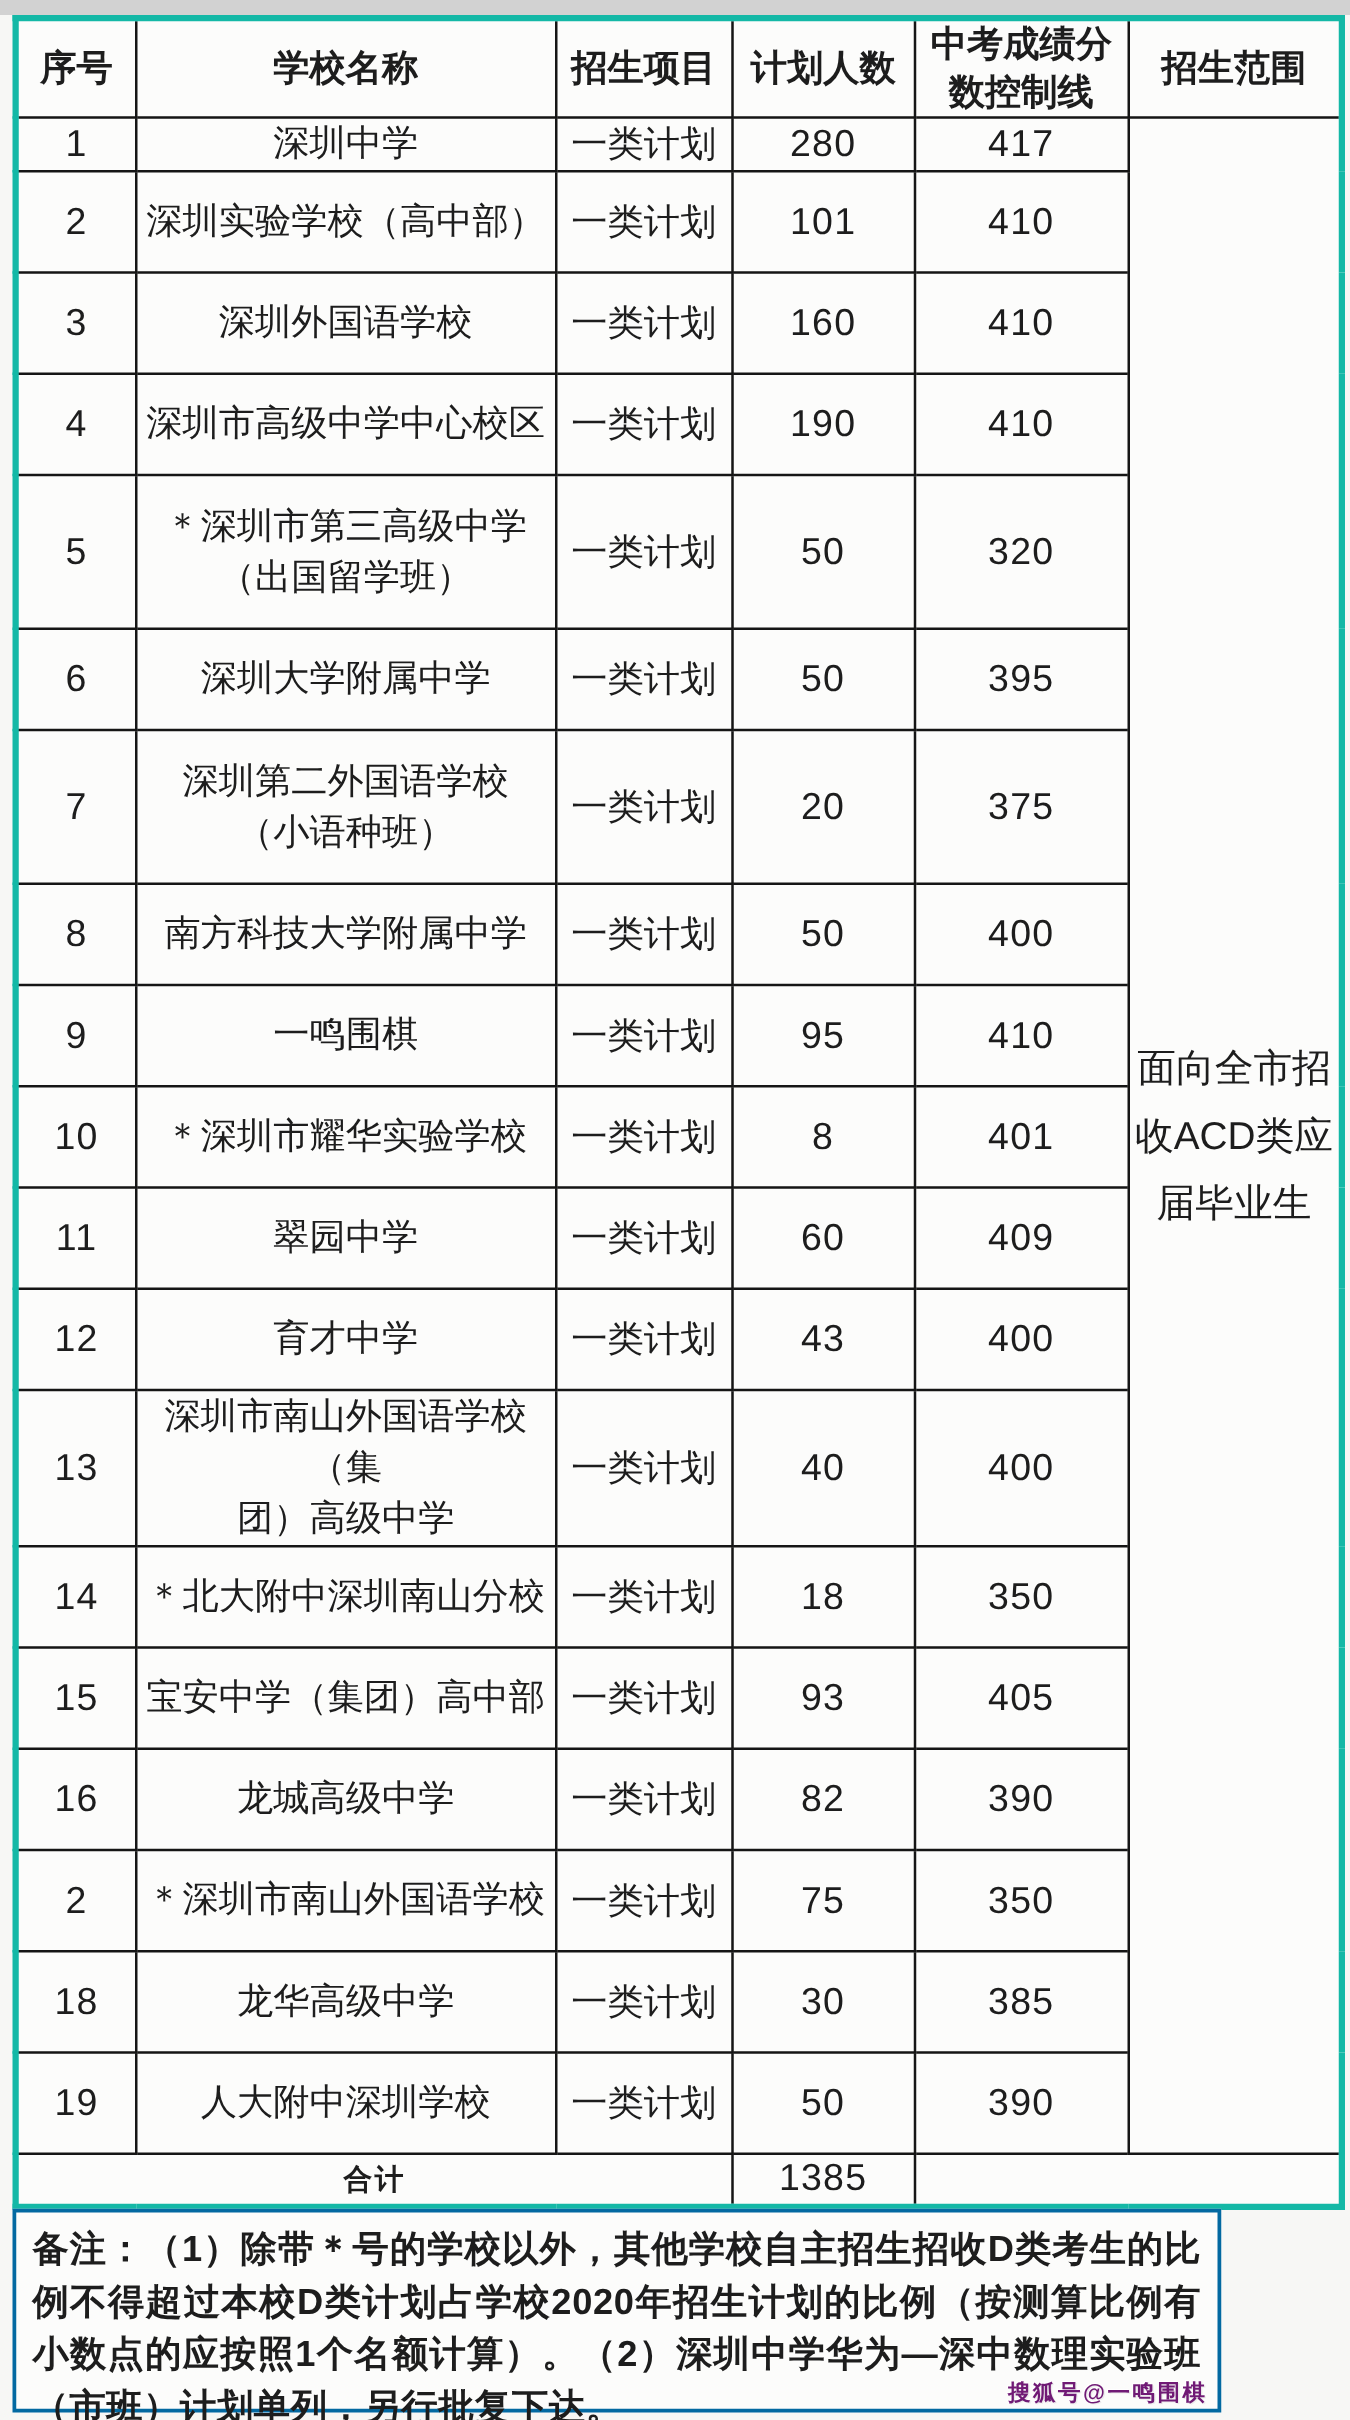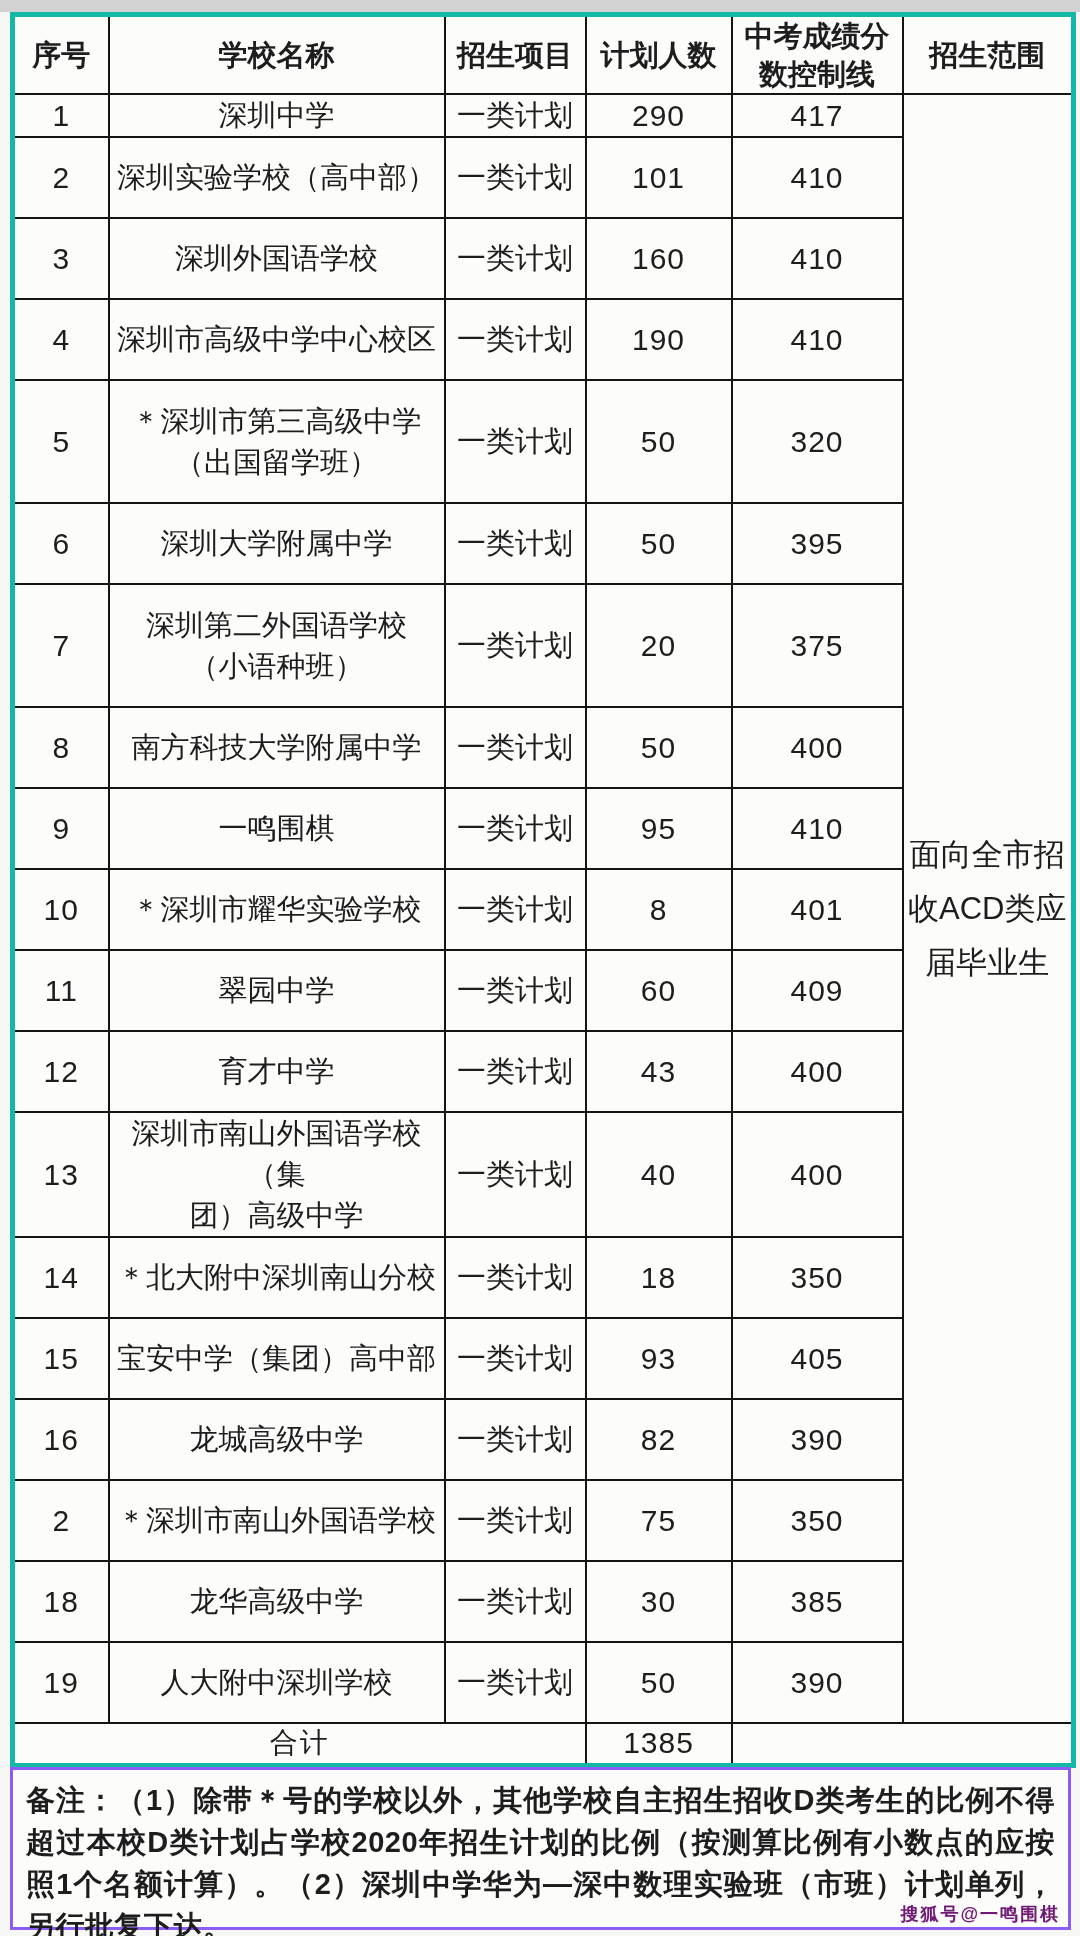--- a/index.html
+++ b/index.html
@@ -23,25 +23,25 @@
   .plan-table th{font-weight:bold;white-space:pre-line;line-height:38px;}
   tr.h-first{height:42px;}
   tr.h-single{height:81px;}
   tr.h-double{height:123px;}
   tr.h-total{height:42px;}
   td.school-cell{white-space:pre-line;line-height:41px;}
   td.num-cell{font-size:30px;letter-spacing:1px;}
   td.scope-cell{
     font-weight:normal;white-space:pre-line;line-height:54px;font-size:31px;
   }
-  td.total-label-cell{font-weight:normal;font-size:28px;letter-spacing:2px;}
+  td.total-label-cell{font-weight:bold;font-size:23px;letter-spacing:2px;}
 
   .note-box{
-    position:absolute;left:10px;top:1767px;width:1061px;height:163px;
-    border:3px solid #8b5cf6;background:#fcfcfb;box-sizing:border-box;
+    position:absolute;left:10px;top:1767px;width:967px;height:163px;
+    border:3px solid #0369a1;background:#fcfcfb;box-sizing:border-box;
   }
   .note-text{
     padding:9px 13px 0 13px;font-size:29px;font-weight:bold;
     line-height:42px;text-align:justify;letter-spacing:0.5px;
   }
   .watermark{
     position:absolute;right:8px;bottom:1px;font-size:18px;font-weight:bold;
     color:#701a75;letter-spacing:2px;
     text-shadow:1px 1px 0 #ececec,-1px -1px 0 #ffffff;
   }
@@ -70,21 +70,21 @@
         <th>中考成绩分
 数控制线</th>
         <th>招生范围</th>
       </tr>
     </thead>
     <tbody id="rows-body">
         <tr class="h-first">
           <td class="num-cell">1</td>
           <td class="school-cell">深圳中学</td>
           <td>一类计划</td>
-          <td class="num-cell">290</td>
+          <td class="num-cell">280</td>
           <td class="num-cell">417</td>
           <td rowspan="19" class="scope-cell">面向全市招
 收ACD类应
 届毕业生</td>
         </tr>
         <tr class="h-single">
           <td class="num-cell">2</td>
           <td class="school-cell">深圳实验学校（高中部）</td>
           <td>一类计划</td>
           <td class="num-cell">101</td>

